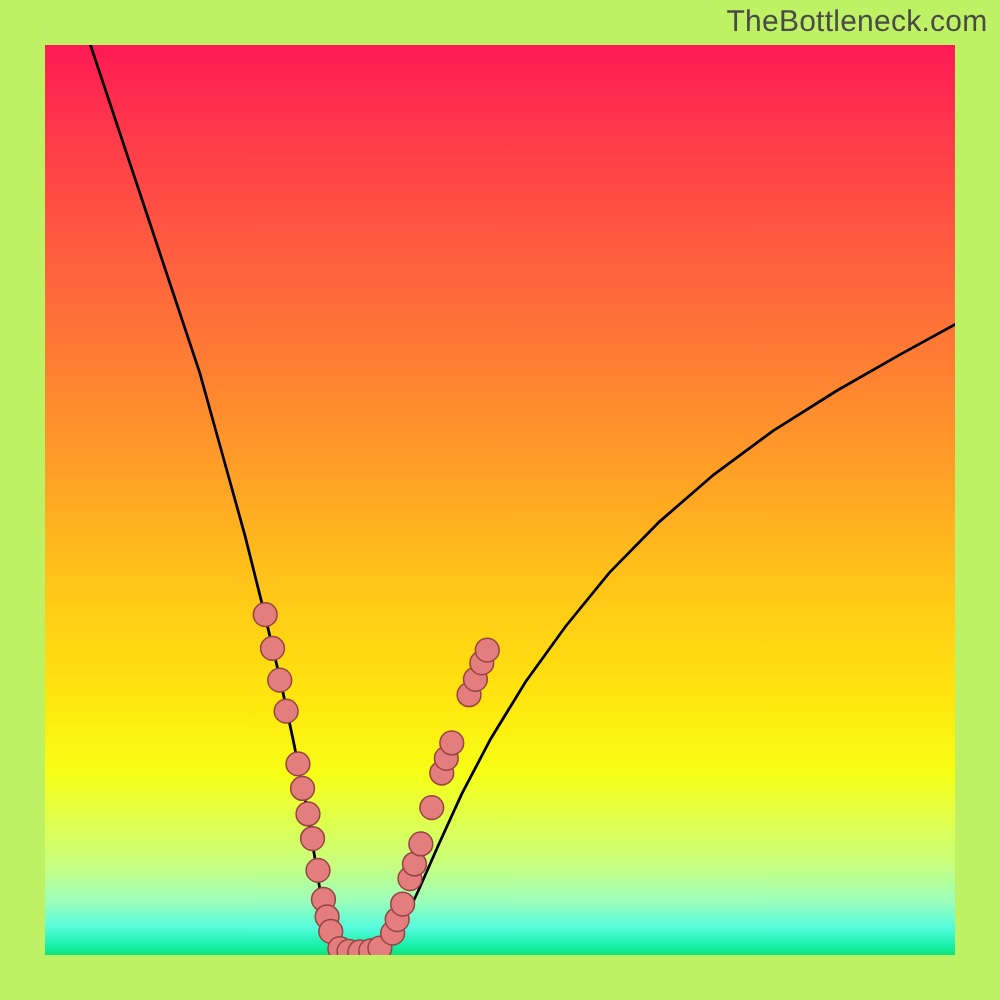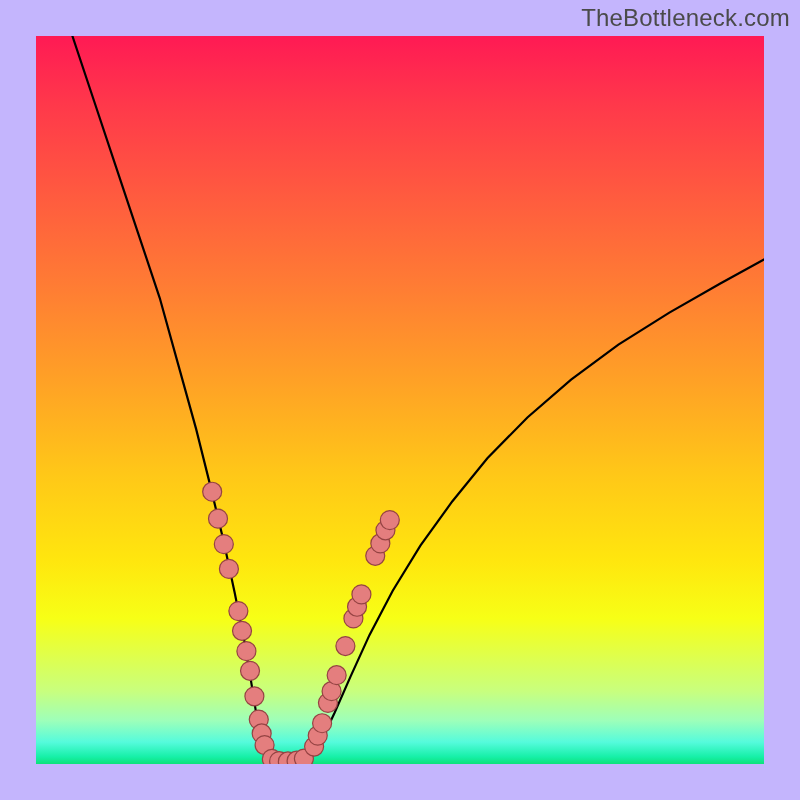--- a/index.html
+++ b/index.html
@@ -8,21 +8,21 @@
     width: 800px;
     height: 800px;
     overflow: hidden;
     background: #fff;
     font-family: Arial, Helvetica, sans-serif;
   }
   .stage {
     position: relative;
     width: 800px;
     height: 800px;
-    background: #c4b5fd;
+    background: #bef264;
   }
   .watermark {
     position: absolute;
     top: 4px;
     right: 10px;
     color: #4a4a4a;
     font-size: 24px;
     font-weight: 400;
     letter-spacing: 0.2px;
     z-index: 40;

